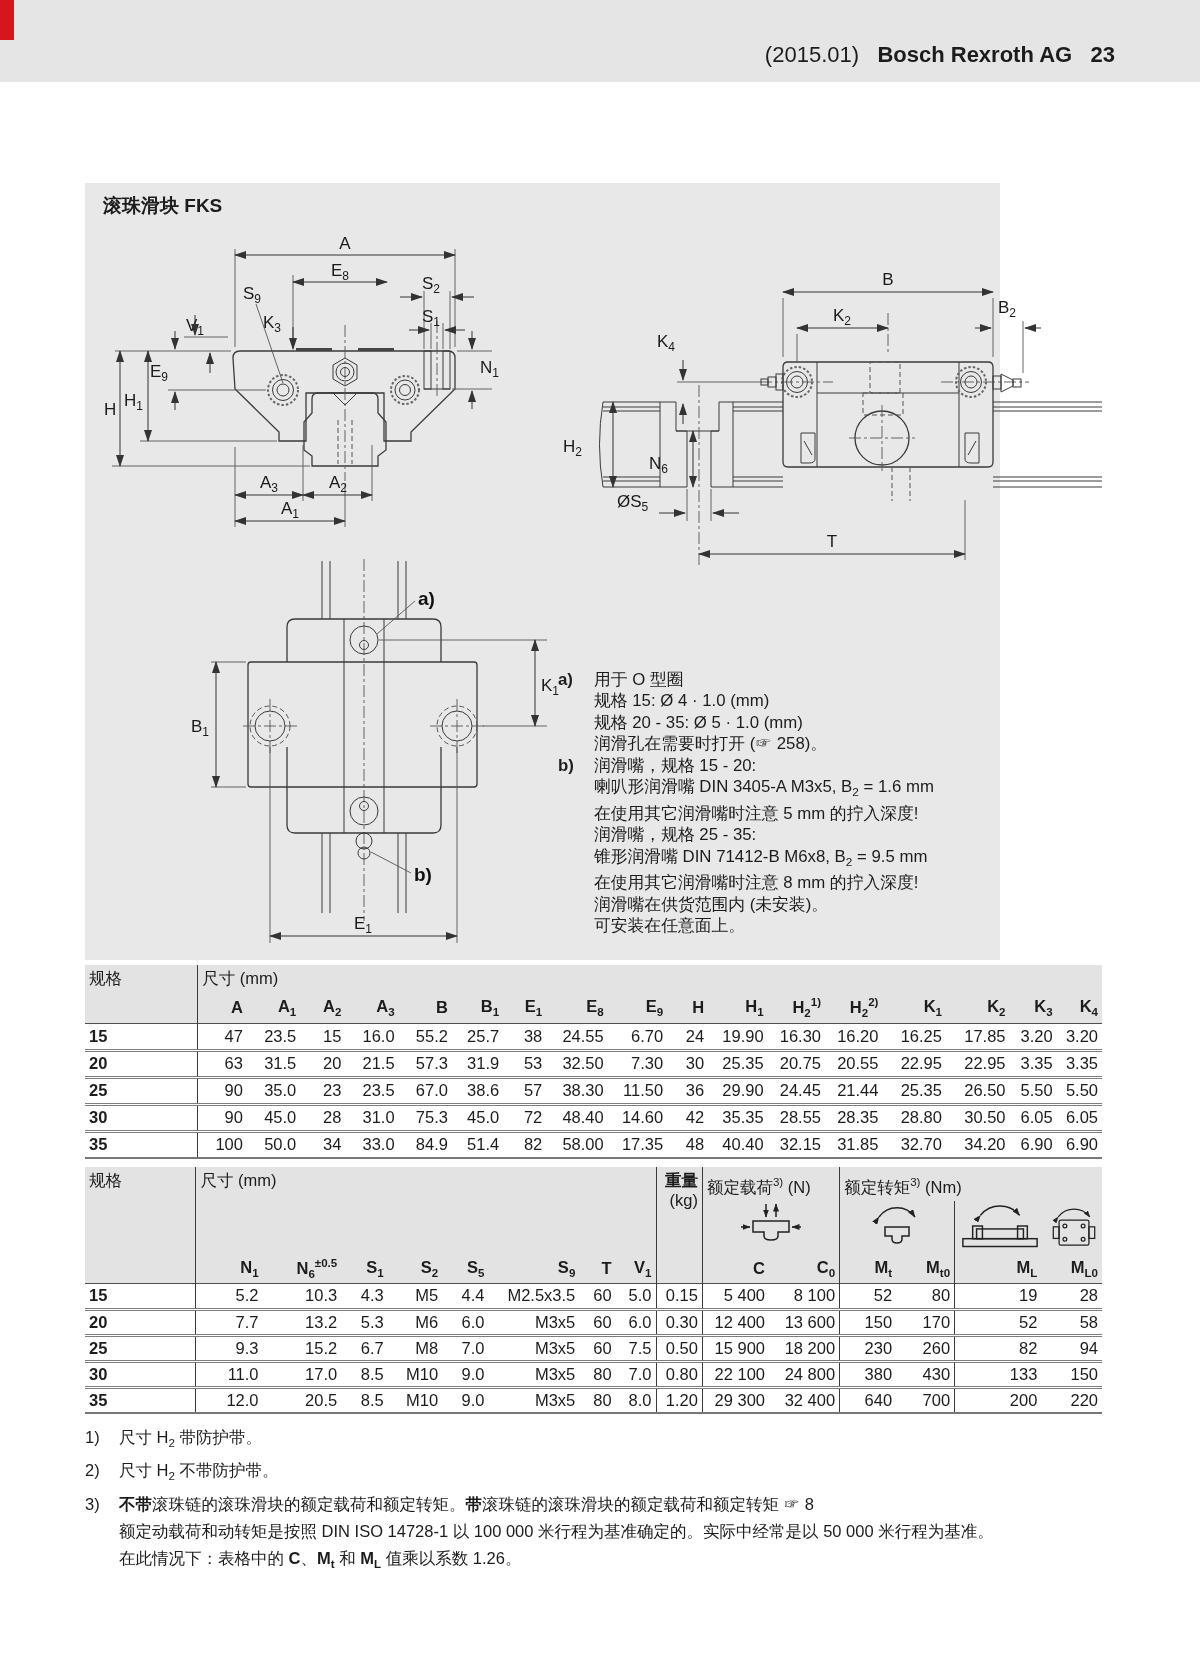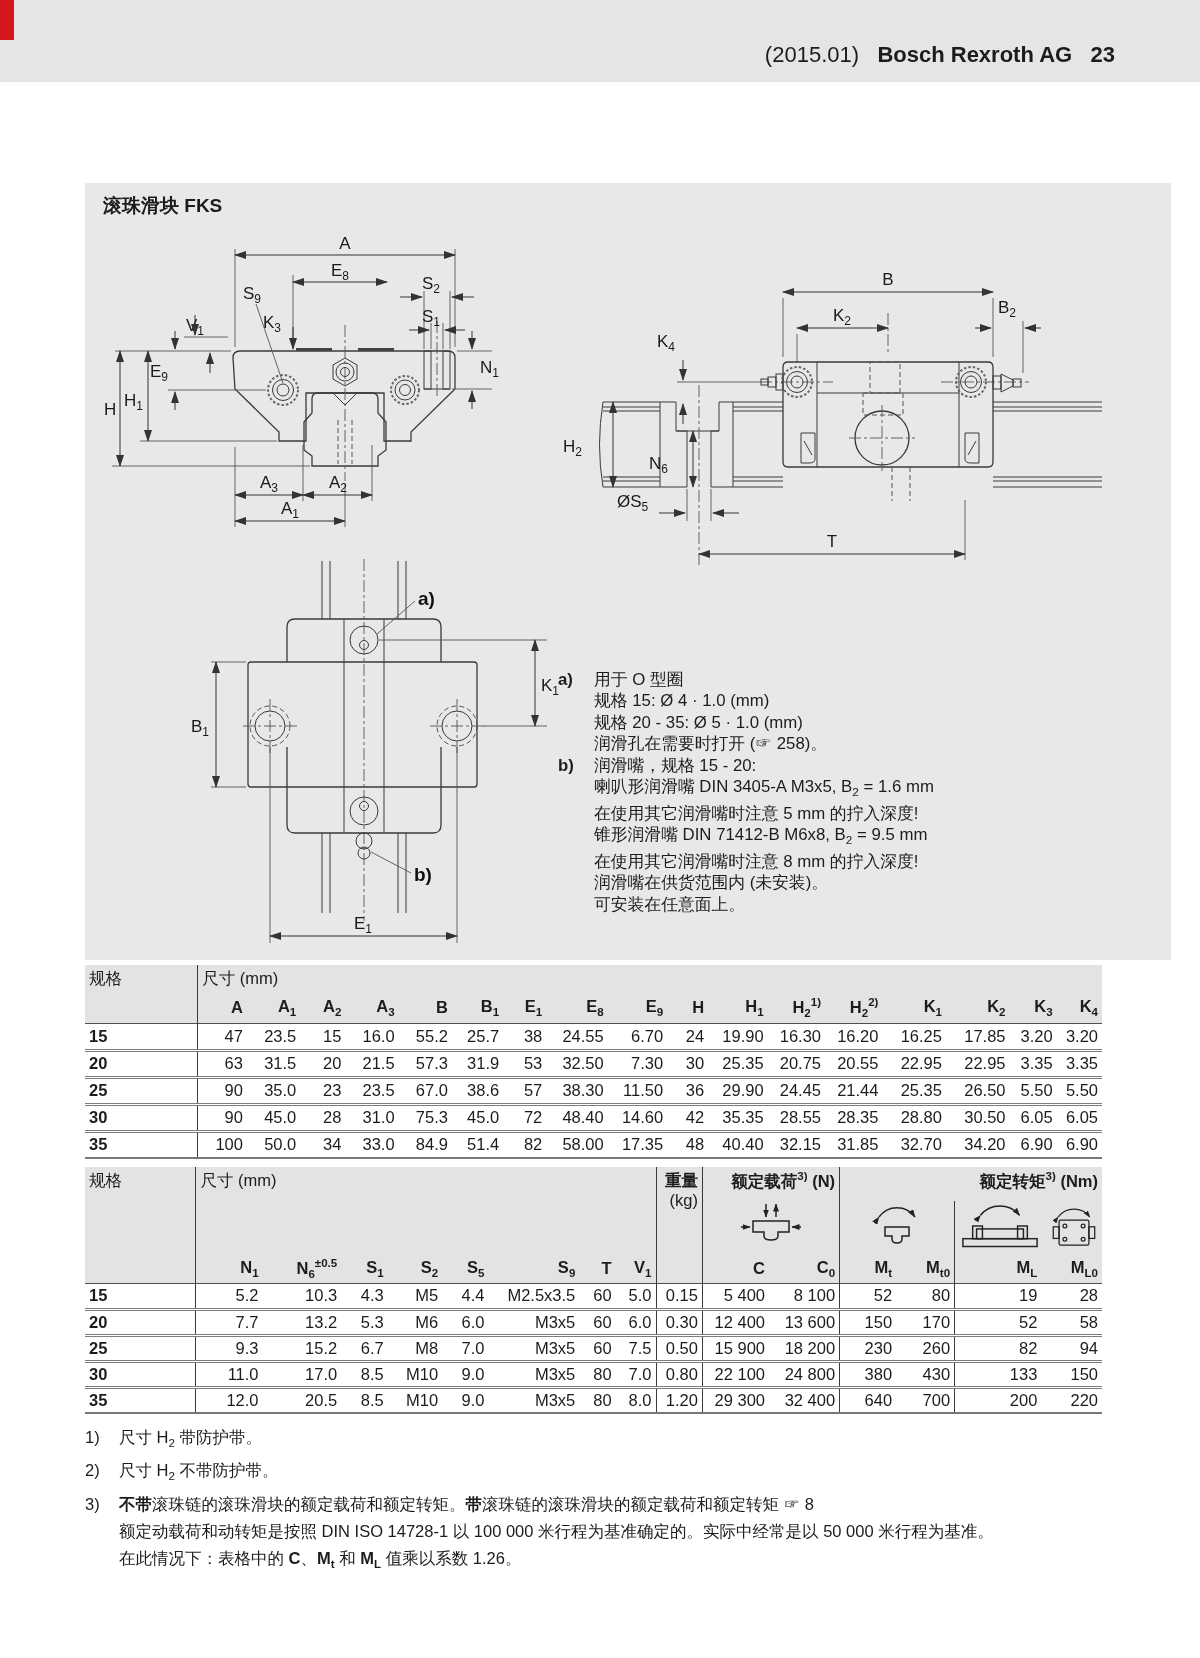--- a/index.html
+++ b/index.html
@@ -9,21 +9,21 @@
   }
   svg{font-family:inherit;}
   sub{font-size:70%;}
   sup{font-size:70%;}
   
   .header-band{position:absolute;top:0;left:0;width:1200px;height:82px;background:#e5e5e5;}
   .corner-mark{position:absolute;top:0;left:0;width:14px;height:40px;background:#d5161d;}
   .header-text{position:absolute;top:42px;right:85px;font-size:22px;white-space:pre;}
   .header-text .bold{font-weight:bold;}
   
-  .panel{position:absolute;left:85px;top:183px;width:1086px;height:777px;background:#e8e8e8;}
+  .panel{position:absolute;left:85px;top:183px;width:915px;height:777px;background:#e8e8e8;}
   .panel-title{position:absolute;left:18px;top:10px;font-size:19px;font-weight:bold;}
   .dwg{position:absolute;}
   #dwg-front{left:15px;top:42px;}
   #dwg-side{left:470px;top:72px;}
   #dwg-top{left:80px;top:372px;}
   
   .obj{stroke:#3a3a3a;stroke-width:1.3;fill:none;}
   .obj2{stroke:#3a3a3a;stroke-width:1;fill:none;}
   .dim{stroke:#333;stroke-width:1;fill:none;}
   .ext{stroke:#555;stroke-width:0.9;fill:none;}
@@ -40,21 +40,21 @@
   .note-tag{width:36px;flex:0 0 36px;font-weight:bold;}
   
   table{border-collapse:collapse;table-layout:fixed;position:absolute;left:85px;width:1017px;font-size:16.5px;}
   #table1{top:965px;}
   #table2{top:1167px;}
   th,td{padding:0 4px;font-weight:normal;white-space:nowrap;vertical-align:middle;}
   thead th{background:#e3e3e3;}
   .num{text-align:right;}
   .size{text-align:left;font-weight:bold;}
   .hl{text-align:right;font-weight:bold;}
-  .gl{text-align:right;vertical-align:top;padding-top:3px;font-weight:bold;}
+  .gl{text-align:left;vertical-align:top;padding-top:9px;font-weight:normal;}
   .spec{text-align:left;vertical-align:top;padding-top:3px;font-weight:normal;}
   .br{border-right:1.5px solid #3a3a3a;margin-left:36px;}
   .vl{border-left:1.5px solid #3a3a3a;margin-left:15px;}
   .wt{text-align:right;vertical-align:top;padding-top:3px;font-weight:bold;line-height:20px;}
   .wt .unit{font-weight:normal;}
   .icon-cell{text-align:center;vertical-align:middle;}
   #table1 thead tr:nth-child(1){height:28px;}
   #table1 thead tr:nth-child(2){height:30px;}
   #table1 tbody tr{height:27px;}
   #table2 thead tr:nth-child(1){height:34px;}
@@ -372,20 +372,24 @@
         <span class="note-tag">b)</span>
         <span class="note-text">润滑嘴，规格 15 - 20:</span>
       </div>
       <div class="note-line">
         <span class="note-tag"></span>
         <span class="note-text">喇叭形润滑嘴 DIN 3405-A M3x5, B<sub>2</sub> = 1.6 mm</span>
       </div>
       <div class="note-line">
         <span class="note-tag"></span>
         <span class="note-text">在使用其它润滑嘴时注意 5 mm 的拧入深度!</span>
+      </div>
+      <div class="note-line">
+        <span class="note-tag"></span>
+        <span class="note-text">润滑嘴，规格 25 - 35:</span>
       </div>
       <div class="note-line">
         <span class="note-tag"></span>
         <span class="note-text">锥形润滑嘴 DIN 71412-B M6x8, B<sub>2</sub> = 9.5 mm</span>
       </div>
       <div class="note-line">
         <span class="note-tag"></span>
         <span class="note-text">在使用其它润滑嘴时注意 8 mm 的拧入深度!</span>
       </div>
       <div class="note-line">

